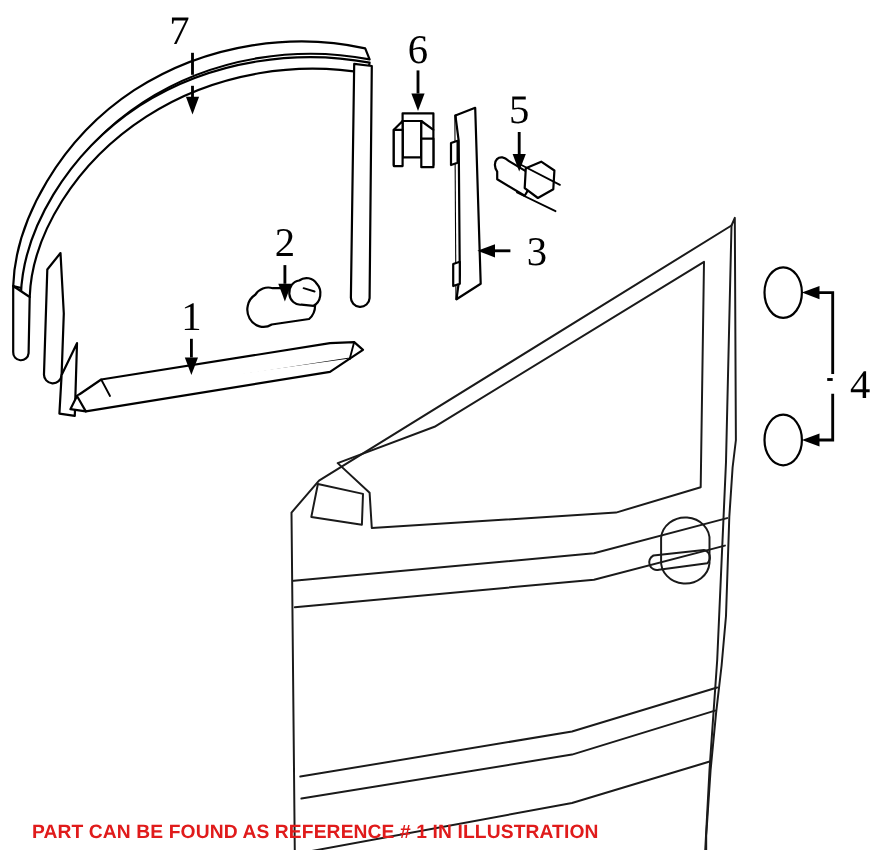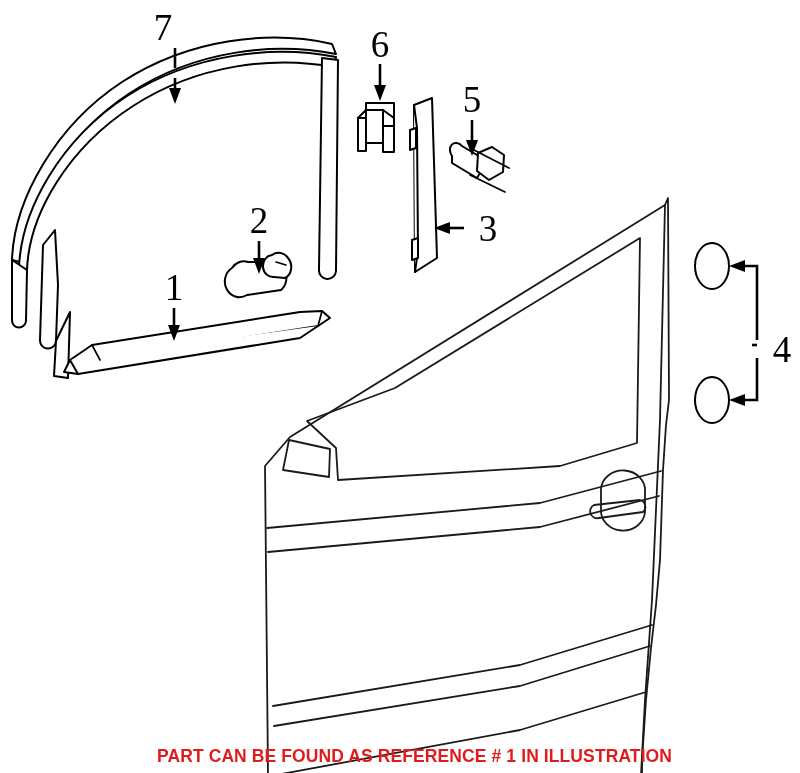--- a/index.html
+++ b/index.html
@@ -75,21 +75,21 @@
     font-family: "Liberation Serif", serif;
     font-size: 37px;
     fill: #000000;
     font-weight: 400;
   }
   .footer-note {
     position: absolute;
     left: 0;
     right: 0;
     bottom: 6px;
-    text-align: center;
+    text-align: left;
     color: #e01b1b;
     font-family: "Liberation Sans", sans-serif;
     font-size: 17.5px;
     font-weight: bold;
     letter-spacing: 0.1px;
     white-space: nowrap;
     margin-left: 29px;
   }
 </style>
 </head>

